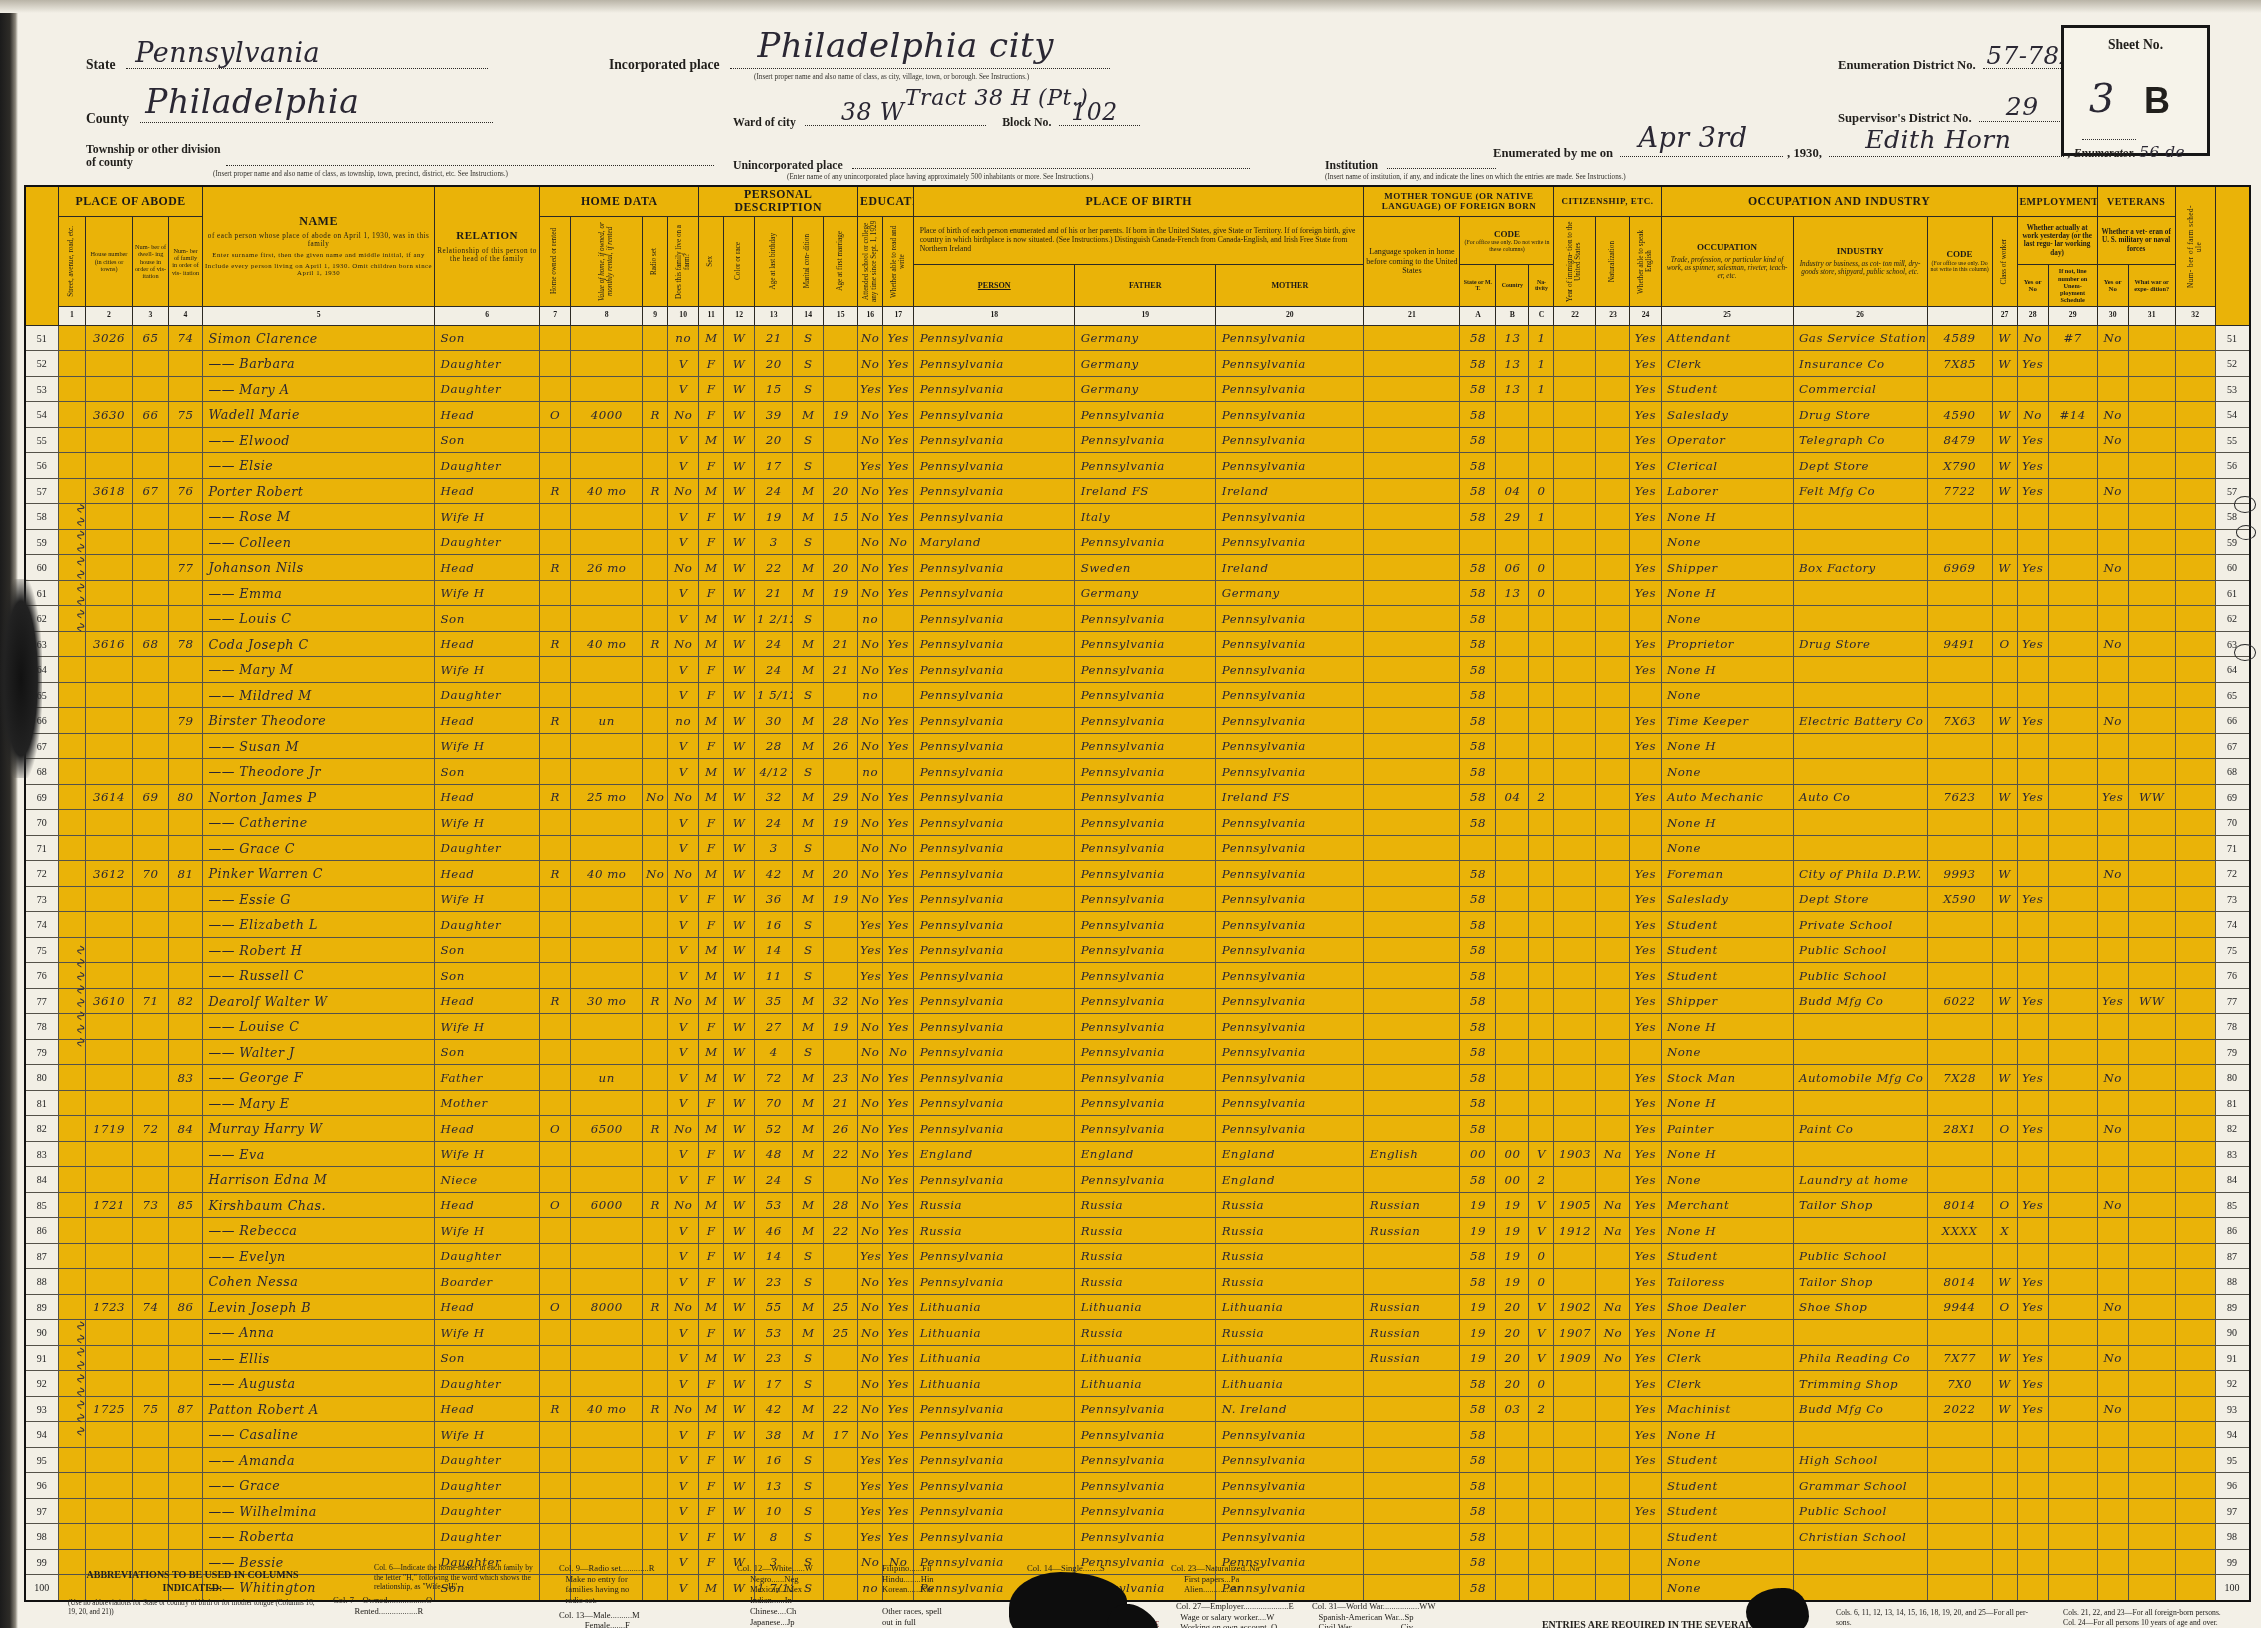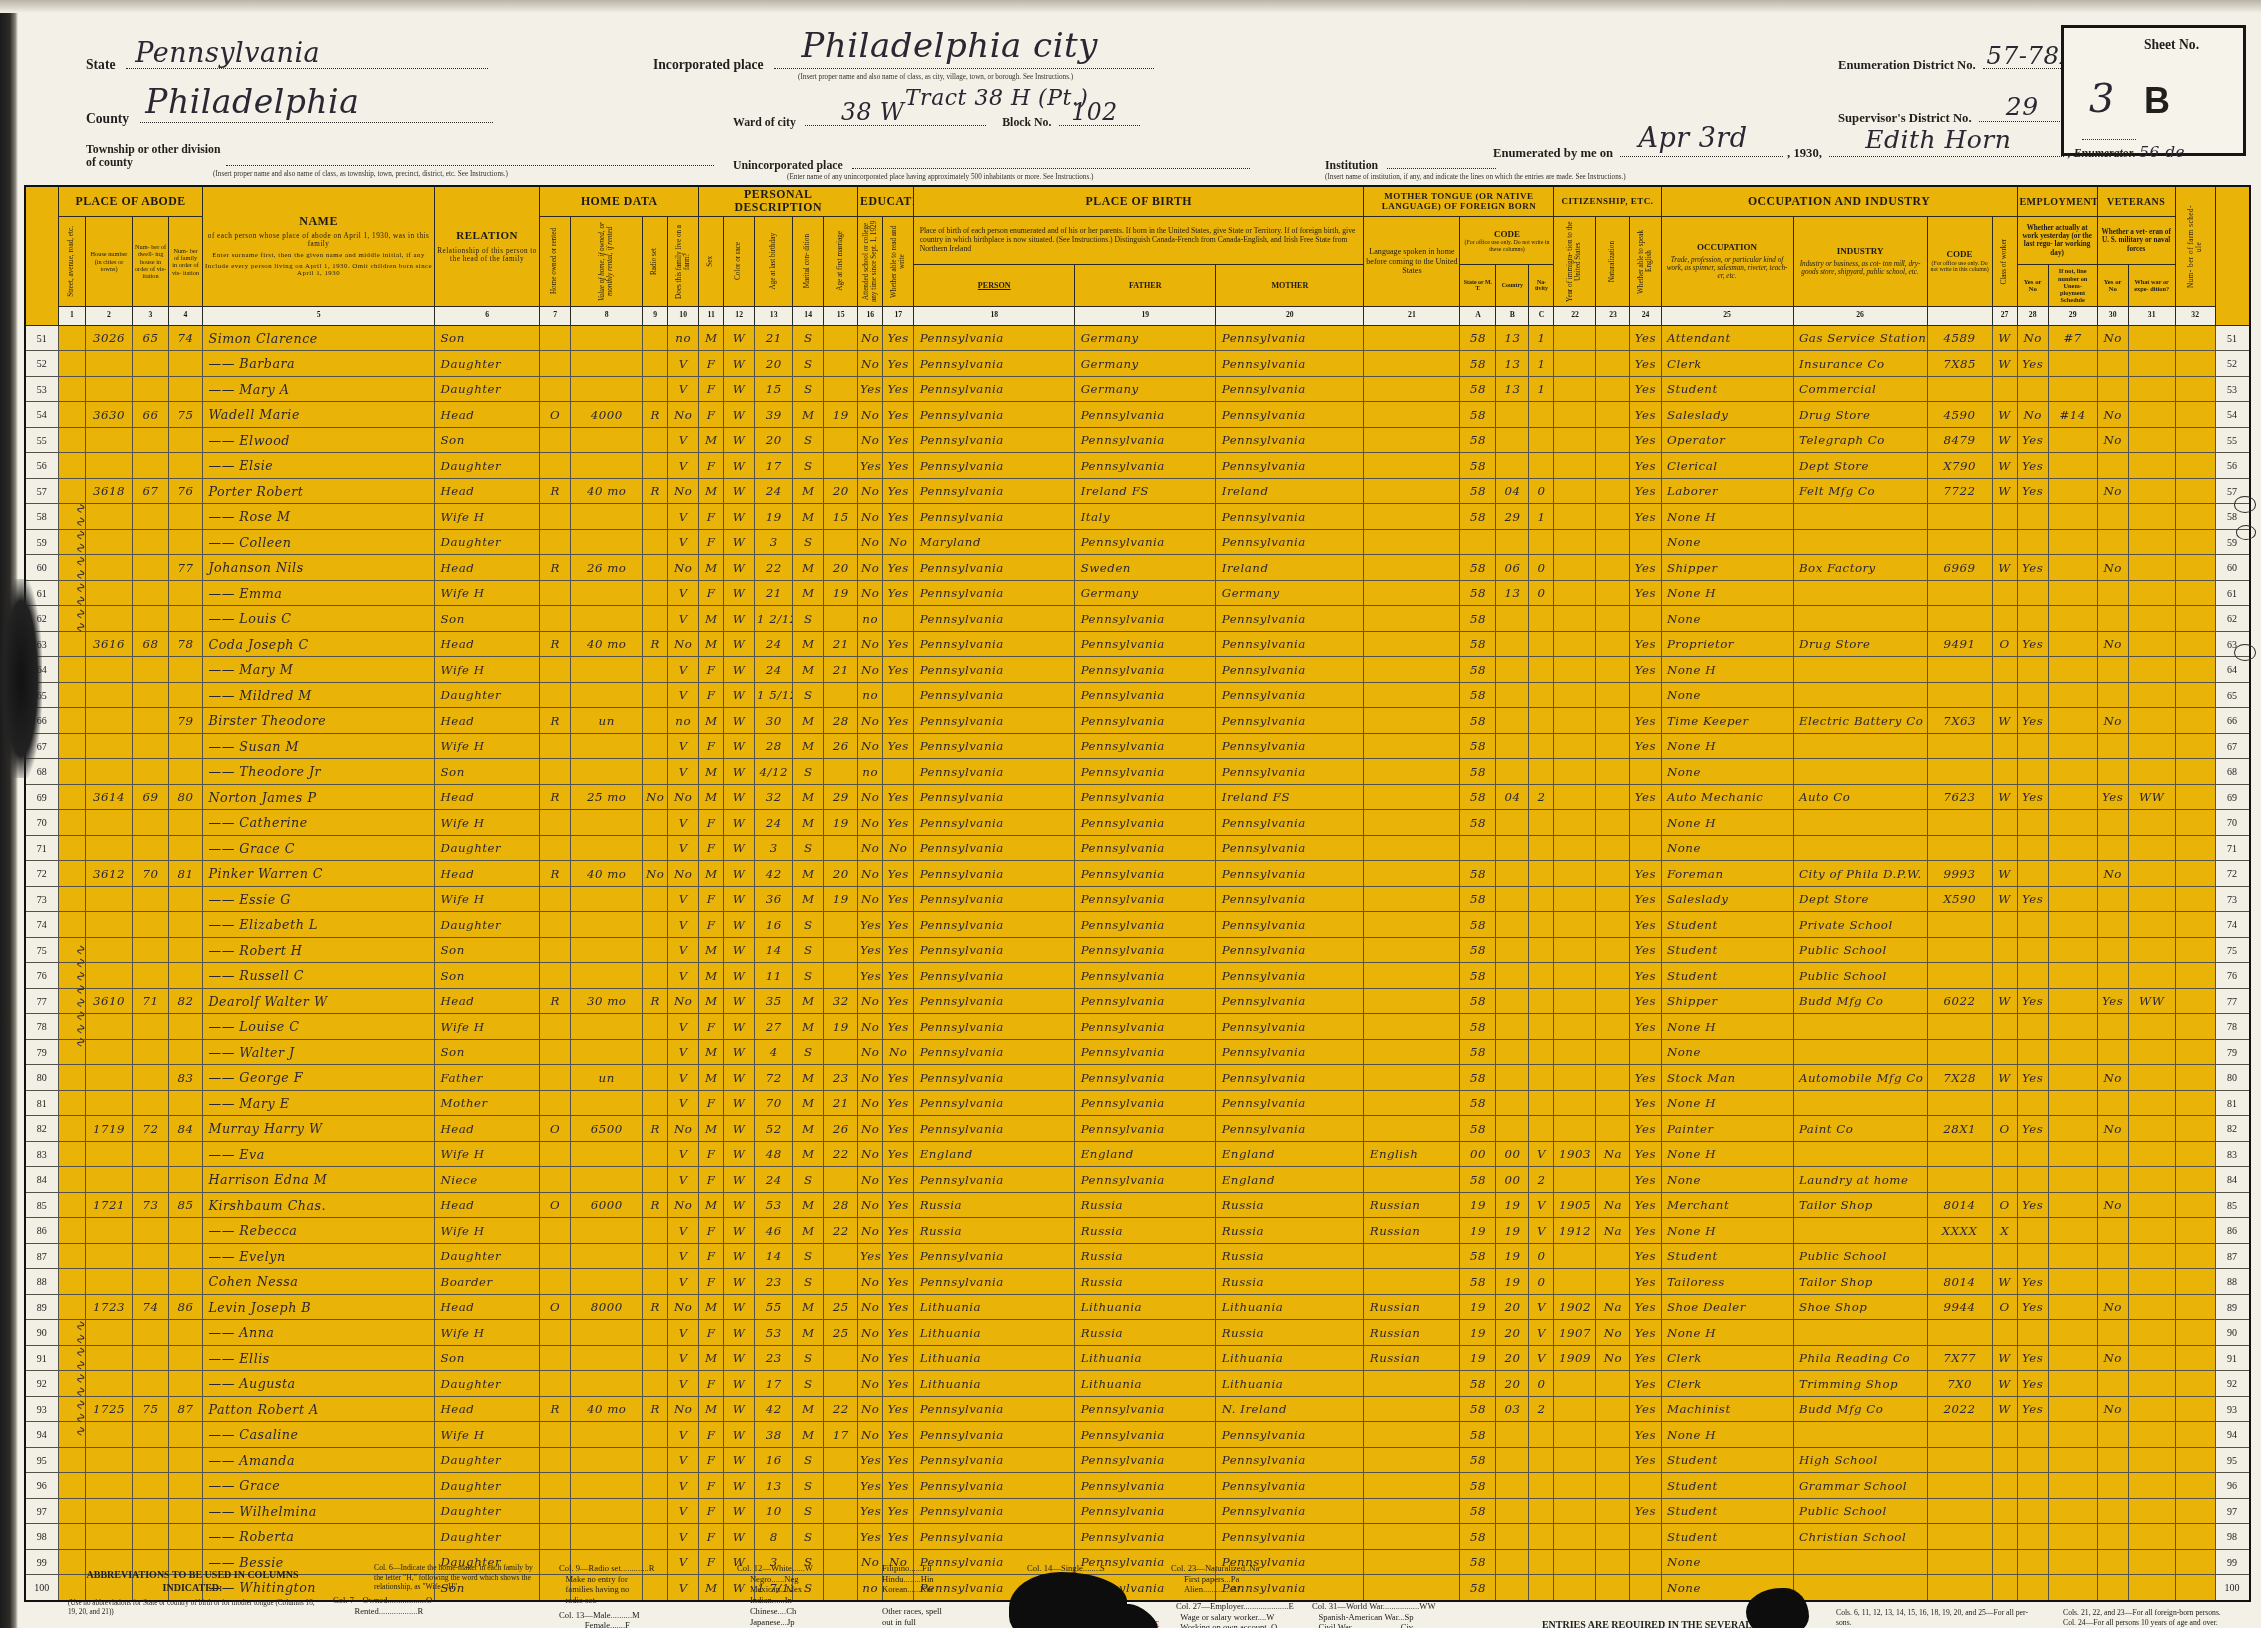--- a/index.html
+++ b/index.html
@@ -17,21 +17,21 @@
   .b{font-weight:bold;}
   .lbl{font-size:13.6px;font-weight:bold;}
   .note{font-size:7.2px;color:#33302b;}
   
   .hw{font-family:"DejaVu Serif",serif;font-style:italic;color:#2a2733;letter-spacing:0.5px;}
   .hwbig{font-size:27px;}
   
   .abs{position:absolute;}
   .fieldline{display:inline-block;border-bottom:1.8px dotted #2b2925;}
   
-  #sheetbox{position:absolute;left:2061px;top:25px;width:143px;height:125px;border:3.6px solid #161616;background:#f6f3ea;padding-left:36px;}
+  #sheetbox{position:absolute;left:2061px;top:25px;width:143px;height:125px;border:3.6px solid #161616;background:#f6f3ea;}
   
   #schedule{position:absolute;left:23.5px;top:185px;border-collapse:collapse;table-layout:fixed;width:2227px;background:#eab308;}
   #schedule th,#schedule td{border:0.9px solid #45423c;overflow:hidden;}
   #schedule thead th{font-family:"Liberation Serif",serif;font-size:7.7px;line-height:1.15;padding:0.9px 1.8px;vertical-align:middle;text-align:center;border-color:#2c2a26;}
   #schedule thead tr.grp th{font-size:11.8px;font-weight:bold;letter-spacing:0.5px;}
   .desc{font-size:7.2px;font-weight:normal;}
   .vt{writing-mode:vertical-rl;transform:rotate(180deg);margin:0 auto;font-size:7.2px;font-weight:normal;max-height:87px;line-height:1.05;}
   tr.numrow th{font-size:8.1px;font-weight:bold;height:16.3px;background:#f2efe5;}
   #schedule tbody td{height:24.5px;font-size:11.3px;white-space:nowrap;padding:0 1.8px;text-align:center;border-color:#55524a;}
   #schedule tbody td.hw{font-size:11.8px;}
@@ -68,21 +68,21 @@
       <span class="hw" style="position:absolute;left:5.4px;top:-40px;font-size:33px;">Philadelphia</span>
     </span>
   </div>
 
   <div class="abs" style="left:86px;top:143px;width:651px;">
     <span class="lbl pr" style="font-size:11.8px;display:inline-block;width:136px;line-height:1.1;">Township or other division of county</span>
     <span class="fieldline" style="width:488px;"></span>
     <div class="note" style="margin-left:127px;">(Insert proper name and also name of class, as township, town, precinct, district, etc.   See Instructions.)</div>
   </div>
 
-  <div class="abs" style="left:653px;top:56px;">
+  <div class="abs" style="left:609px;top:56px;">
     <span class="lbl pr">Incorporated place</span>
     <span class="fieldline" style="width:380px;margin-left:7.2px;position:relative;">
       <span class="hw" style="position:absolute;left:27px;top:-43px;font-size:34px;">Philadelphia city</span>
     </span>
     <div class="note" style="margin-left:145px;">(Insert proper name and also name of class, as city, village, town, or borough.   See Instructions.)</div>
   </div>
 
   <div class="abs" style="left:733px;top:113px;">
     <span class="lbl pr" style="font-size:11.8px;">Ward of city</span>
     <span class="fieldline" style="width:181px;margin-left:5.4px;position:relative;">

